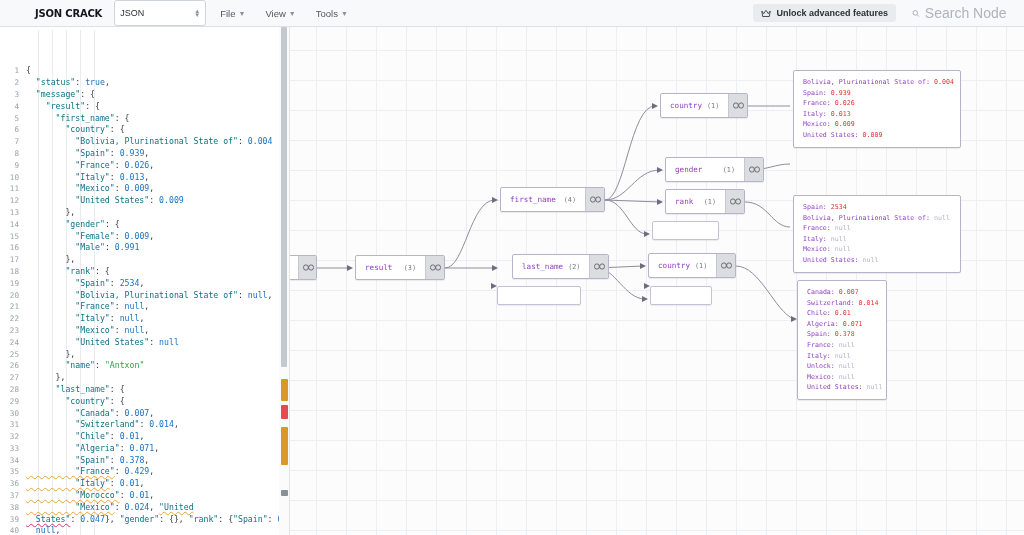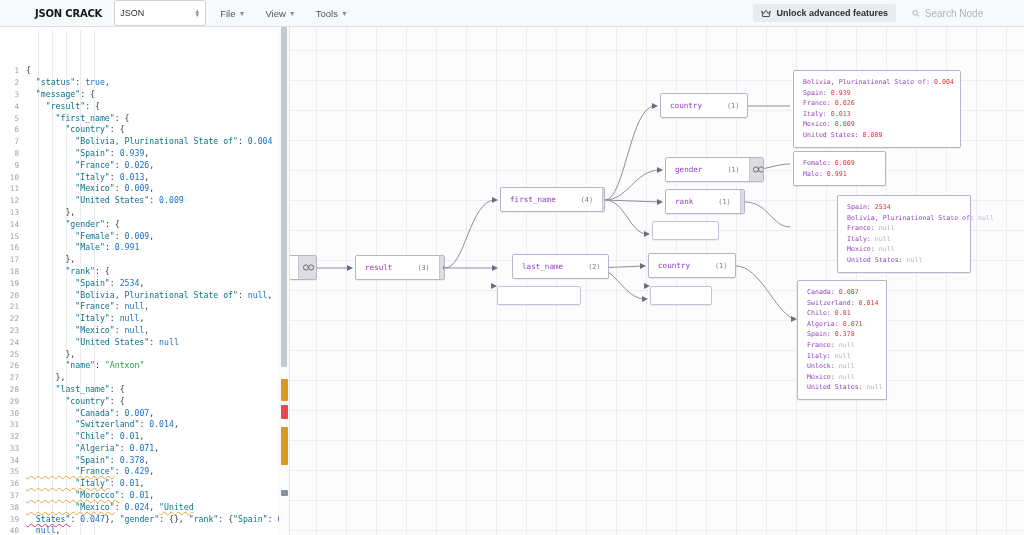--- a/index.html
+++ b/index.html
@@ -69,21 +69,21 @@
   #unlock-btn svg { flex: none; }
   #search-wrap {
     display: flex; align-items: center; gap: 5px;
     width: 110px; height: 18px;
     padding: 0 6px;
     font-size: 9px;
   }
   #search-wrap input {
     border: none; outline: none; background: transparent;
     font-family: "Liberation Sans", sans-serif;
-    font-size: 10px; color: #495057; width: 100%;
+    font-size: 14px; color: #495057; width: 100%;
   }
   #search-wrap input::placeholder { color: #aeb4ba; }
 
   
   #editor {
     position: absolute; top: 27px; left: 0;
     width: 290px; height: 508px;
     background: #ffffff;
     overflow: hidden;
     z-index: 30;
@@ -160,21 +160,21 @@
     border-radius: 2px;
     display: flex; align-items: stretch;
     font-family: "DejaVu Sans Mono", monospace;
     box-shadow: 0 1px 1px rgba(20,20,40,.07);
     overflow: hidden;
     z-index: 5;
   }
   .node .body {
     flex: 1;
     display: flex; align-items: center; justify-content: space-between;
-    gap: 25px;
+    gap: 5px;
     padding: 0 9px;
     font-size: 7.6px;
   }
   .node .key { color: #8f3fbf; }
   .node .cnt { color: #73797f; font-size: 6.8px; }
   .node .handle {
     width: 19px; flex: none;
     background: #dcdde1;
     border-left: 1px solid #c8c6d4;
     display: flex; align-items: center; justify-content: center;
@@ -417,25 +417,21 @@
       </div>
     </div>
     <div class="panel" style="left: 503px; top: 43px; width: 168px;">
       <div class="row"><span class="pk">Bolivia, Plurinational State of: </span><span class="pv">0.004</span></div>
       <div class="row"><span class="pk">Spain: </span><span class="pv">0.939</span></div>
       <div class="row"><span class="pk">France: </span><span class="pv">0.026</span></div>
       <div class="row"><span class="pk">Italy: </span><span class="pv">0.013</span></div>
       <div class="row"><span class="pk">Mexico: </span><span class="pv">0.009</span></div>
       <div class="row"><span class="pk">United States: </span><span class="pv">0.009</span></div>
     </div>
-    <div class="panel" style="left: 503px; top: 124px; width: 93px;">
-      <div class="row"><span class="pk">Female: </span><span class="pv">0.009</span></div>
-      <div class="row"><span class="pk">Male: </span><span class="pv">0.991</span></div>
-    </div>
-    <div class="panel" style="left: 503px; top: 168px; width: 134px; margin-left: 44px;">
+    <div class="panel" style="left: 503px; top: 168px; width: 168px;">
       <div class="row"><span class="pk">Spain: </span><span class="pv">2534</span></div>
       <div class="row"><span class="pk">Bolivia, Plurinational State of: </span><span class="pv nullv">null</span></div>
       <div class="row"><span class="pk">France: </span><span class="pv nullv">null</span></div>
       <div class="row"><span class="pk">Italy: </span><span class="pv nullv">null</span></div>
       <div class="row"><span class="pk">Mexico: </span><span class="pv nullv">null</span></div>
       <div class="row"><span class="pk">United States: </span><span class="pv nullv">null</span></div>
     </div>
     <div class="panel" style="left: 507px; top: 253px; width: 90px;">
       <div class="row"><span class="pk">Canada: </span><span class="pv">0.007</span></div>
       <div class="row"><span class="pk">Switzerland: </span><span class="pv">0.014</span></div>

